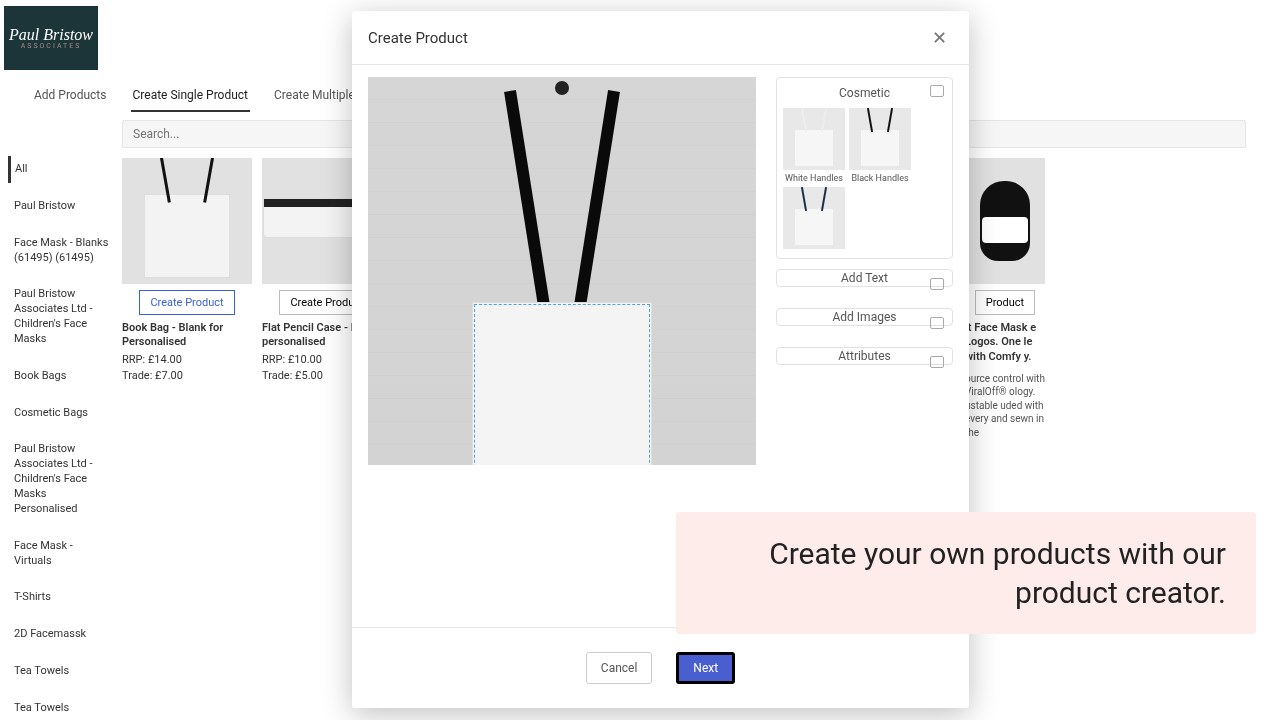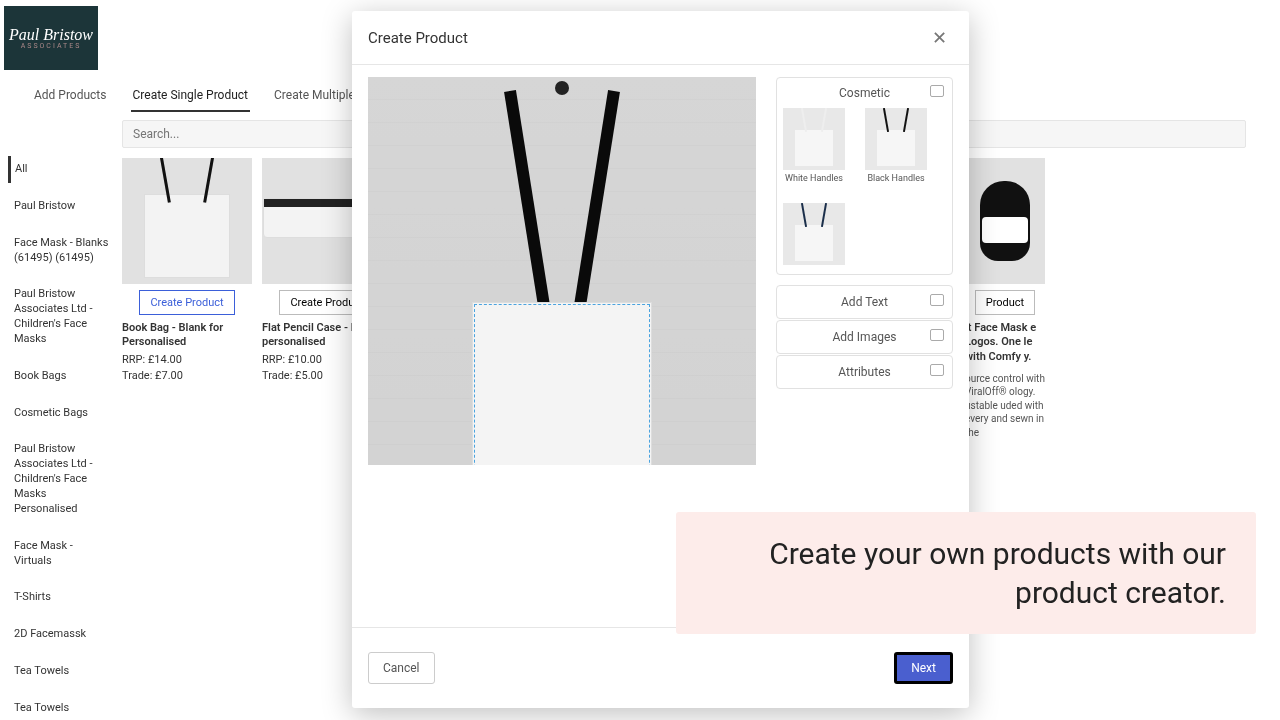--- a/index.html
+++ b/index.html
@@ -49,31 +49,31 @@
 .pstrap.l{left:136px;transform:rotate(-9deg);transform-origin:top}
 .pstrap.r{right:136px;transform:rotate(9deg);transform-origin:top}
 .pbag{position:absolute;top:225px;left:104px;width:180px;height:208px;background:#f4f4f4;border:1px solid #ddd}
 .design-area{position:absolute;top:227px;left:106px;width:176px;height:204px;border:1px dashed #4aa3df}
 .panel{flex:1;min-width:150px}
 .panel-section{border:1px solid #e1e1e1;border-radius:4px;margin-bottom:10px}
 .panel-head{padding:8px 10px;font-size:12px;text-align:center;color:#555;position:relative}
 .panel-head .cam{position:absolute;right:8px;top:7px;width:14px;height:12px;border:1px solid #aaa;border-radius:2px}
 .dropdown{margin:0 6px 6px;border:1px solid #ccc;border-radius:3px;padding:6px 8px;font-size:12px;color:#555;position:relative;background:#fff}
 .dropdown:after{content:"";position:absolute;right:8px;top:11px;border:4px solid transparent;border-top-color:#999}
-.thumbs{display:flex;flex-wrap:wrap;gap:20px;padding:0 6px 6px}
+.thumbs{display:flex;flex-wrap:wrap;gap:4px;padding:0 6px 6px}
 .thumb{width:62px}
 .thumb-box{width:62px;height:62px;background:#e8e8e8;display:flex;align-items:flex-end;justify-content:center;position:relative;overflow:hidden}
 .tbag{width:38px;height:36px;background:#f6f6f6;margin-bottom:4px;position:relative}
 .tstrap{position:absolute;width:2px;height:24px;top:-22px}
 .tstrap.l{left:8px;transform:rotate(-10deg)}
 .tstrap.r{right:8px;transform:rotate(10deg)}
 .thumb-label{font-size:9px;text-align:center;color:#555;margin-top:3px}
-.panel-btn{border:1px solid #e1e1e1;border-radius:4px;padding:9px;font-size:12px;text-align:center;color:#555;margin-bottom:1px;position:relative;background:#fff;width:100%;cursor:pointer}
+.panel-btn{border:1px solid #e1e1e1;border-radius:4px;padding:1px;font-size:12px;text-align:center;color:#555;margin-bottom:21px;position:relative;background:#fff;width:100%;cursor:pointer}
 .panel-btn .cam{position:absolute;right:8px;top:8px;width:14px;height:12px;border:1px solid #aaa;border-radius:2px}
-.modal-foot{border-top:1px solid #e6e6e6;padding:24px 16px;display:flex;justify-content:space-between;gap:24px}
+.modal-foot{border-top:1px solid #e6e6e6;padding:24px 16px;display:flex;justify-content:center;gap:24px}
 .btn{padding:6px 14px;font-size:12px;border-radius:3px;cursor:pointer}
 .btn-cancel{background:#fff;border:1px solid #ccc;color:#555}
 .btn-next{background:#4a5fcf;border:3px solid #000000;color:#ffffff}
 
 .promo{position:absolute;right:24px;bottom:86px;width:580px;background:#fdecea;padding:22px 30px;text-align:right;border-radius:3px}
 .promo-text{font-size:30px;line-height:1.3;color:#222;font-weight:400}
 </style>
 </head>
 <body>
 

